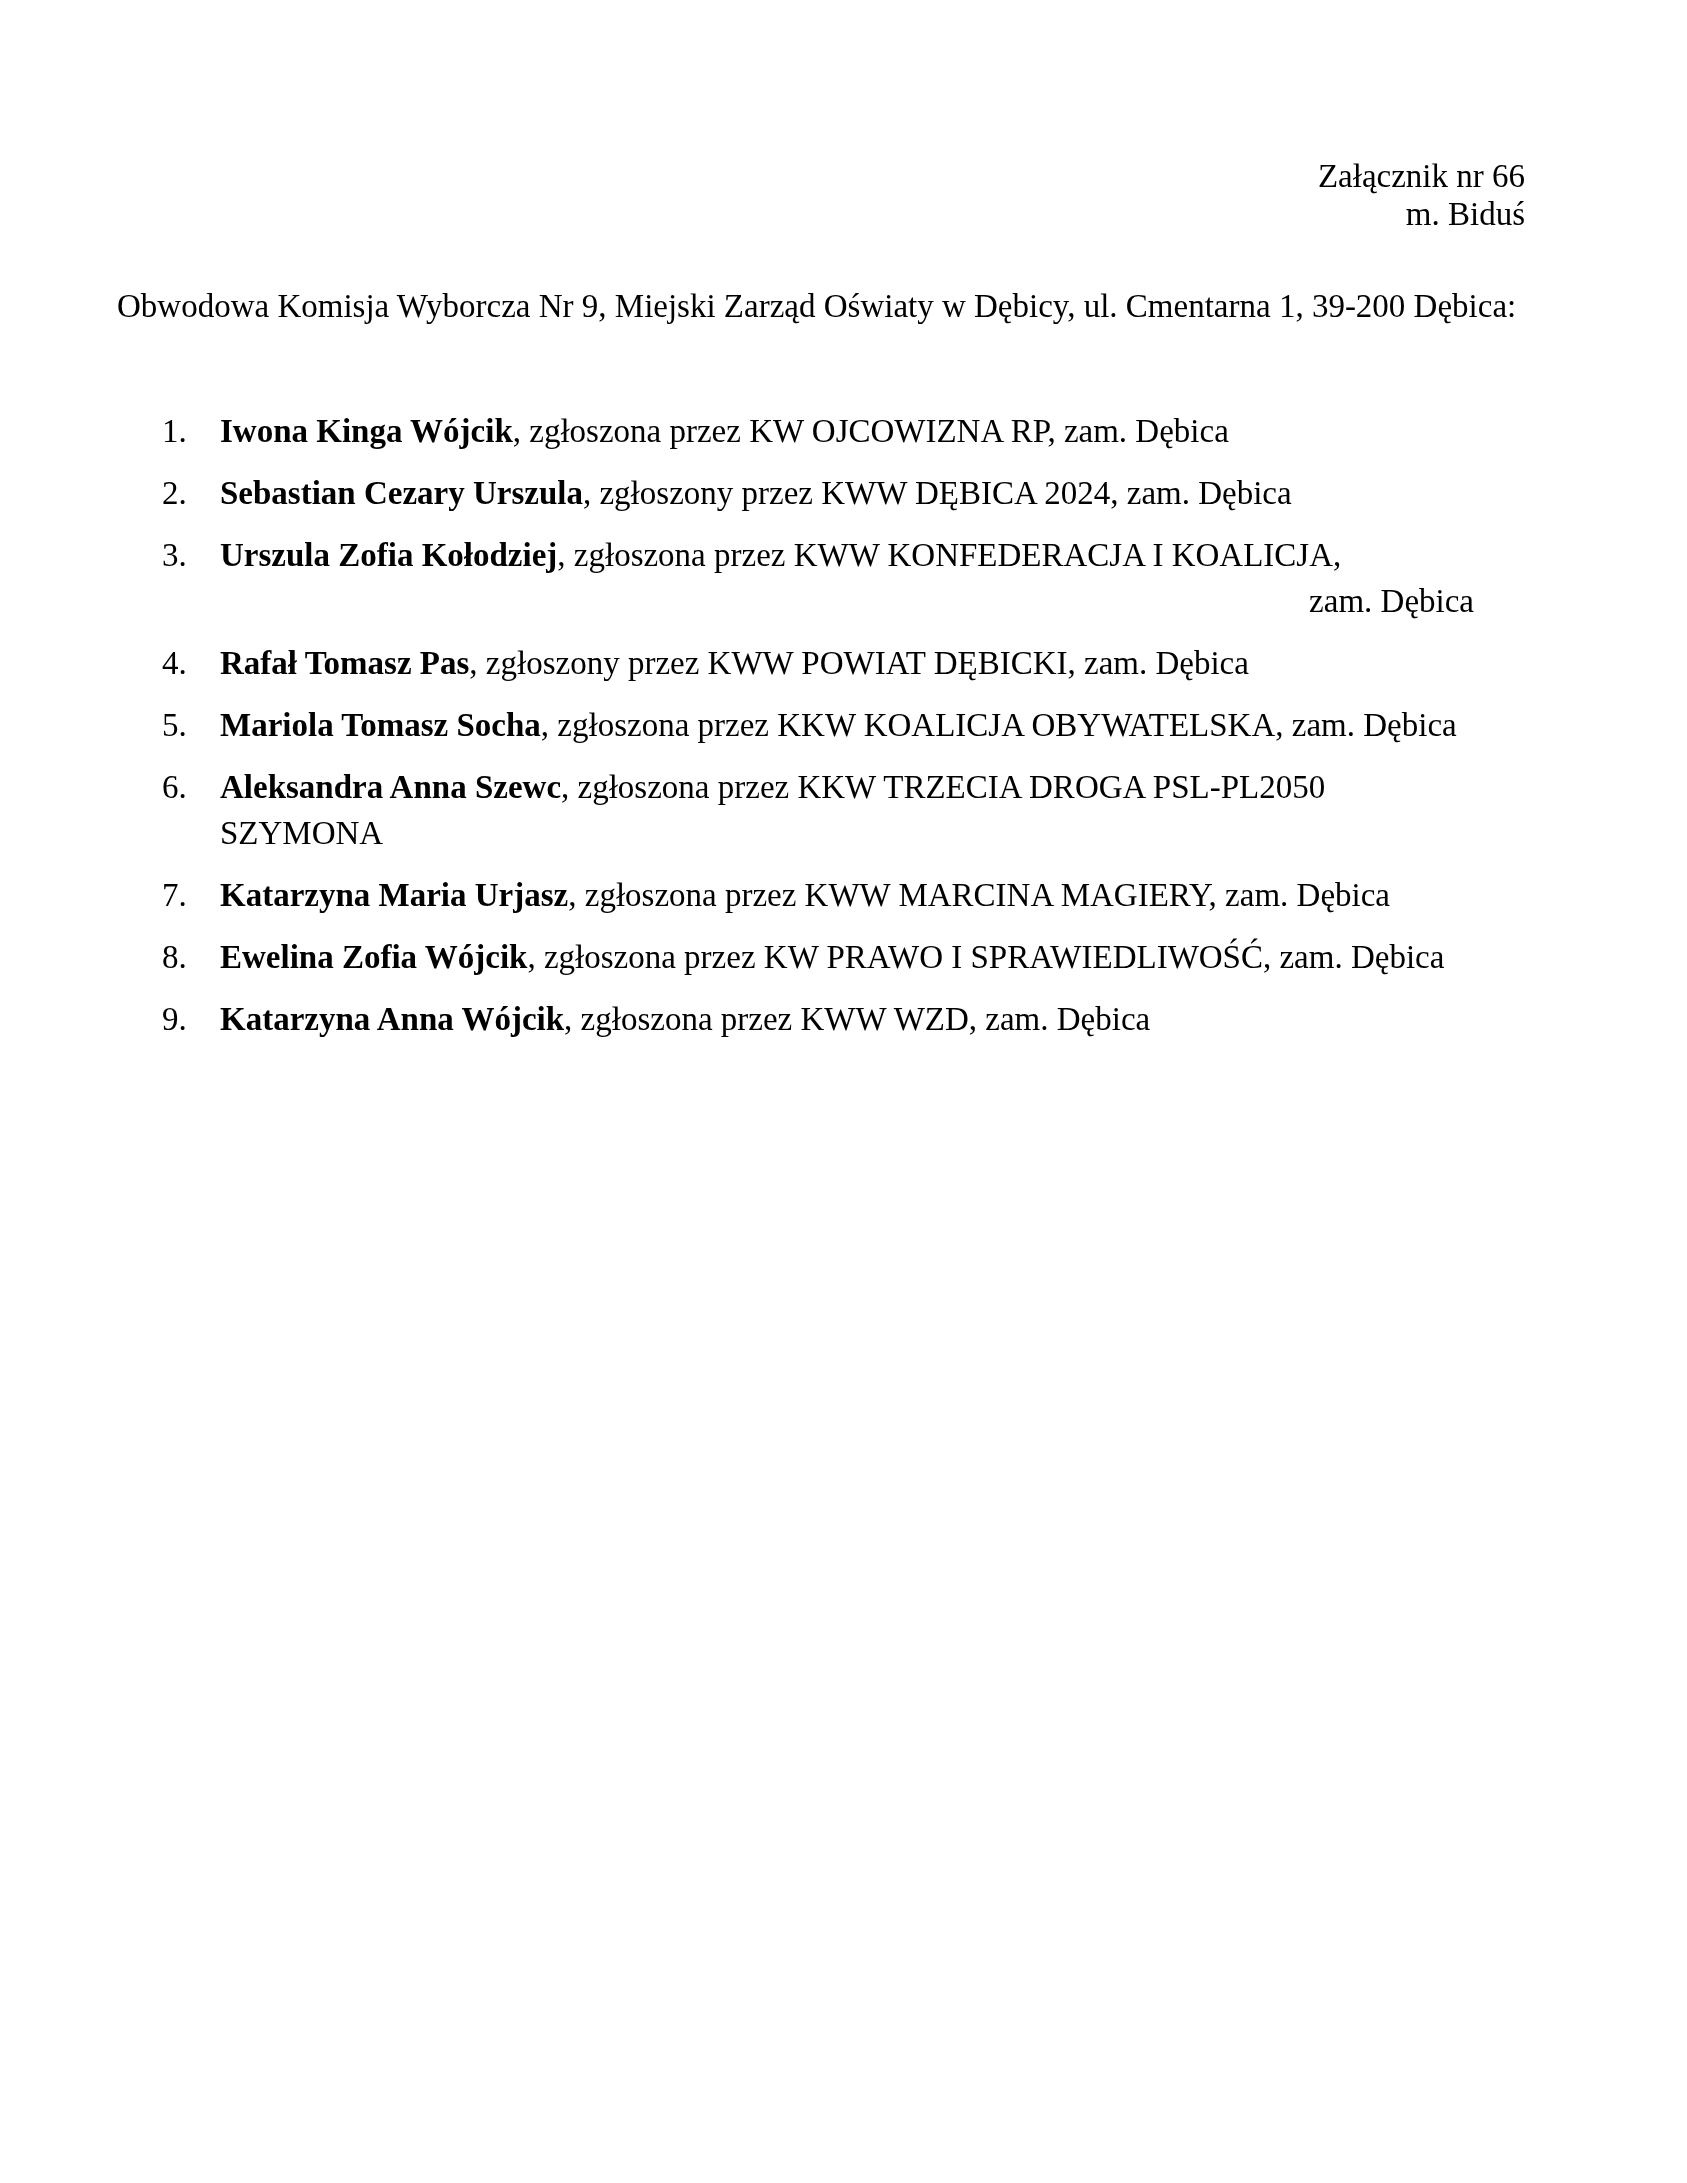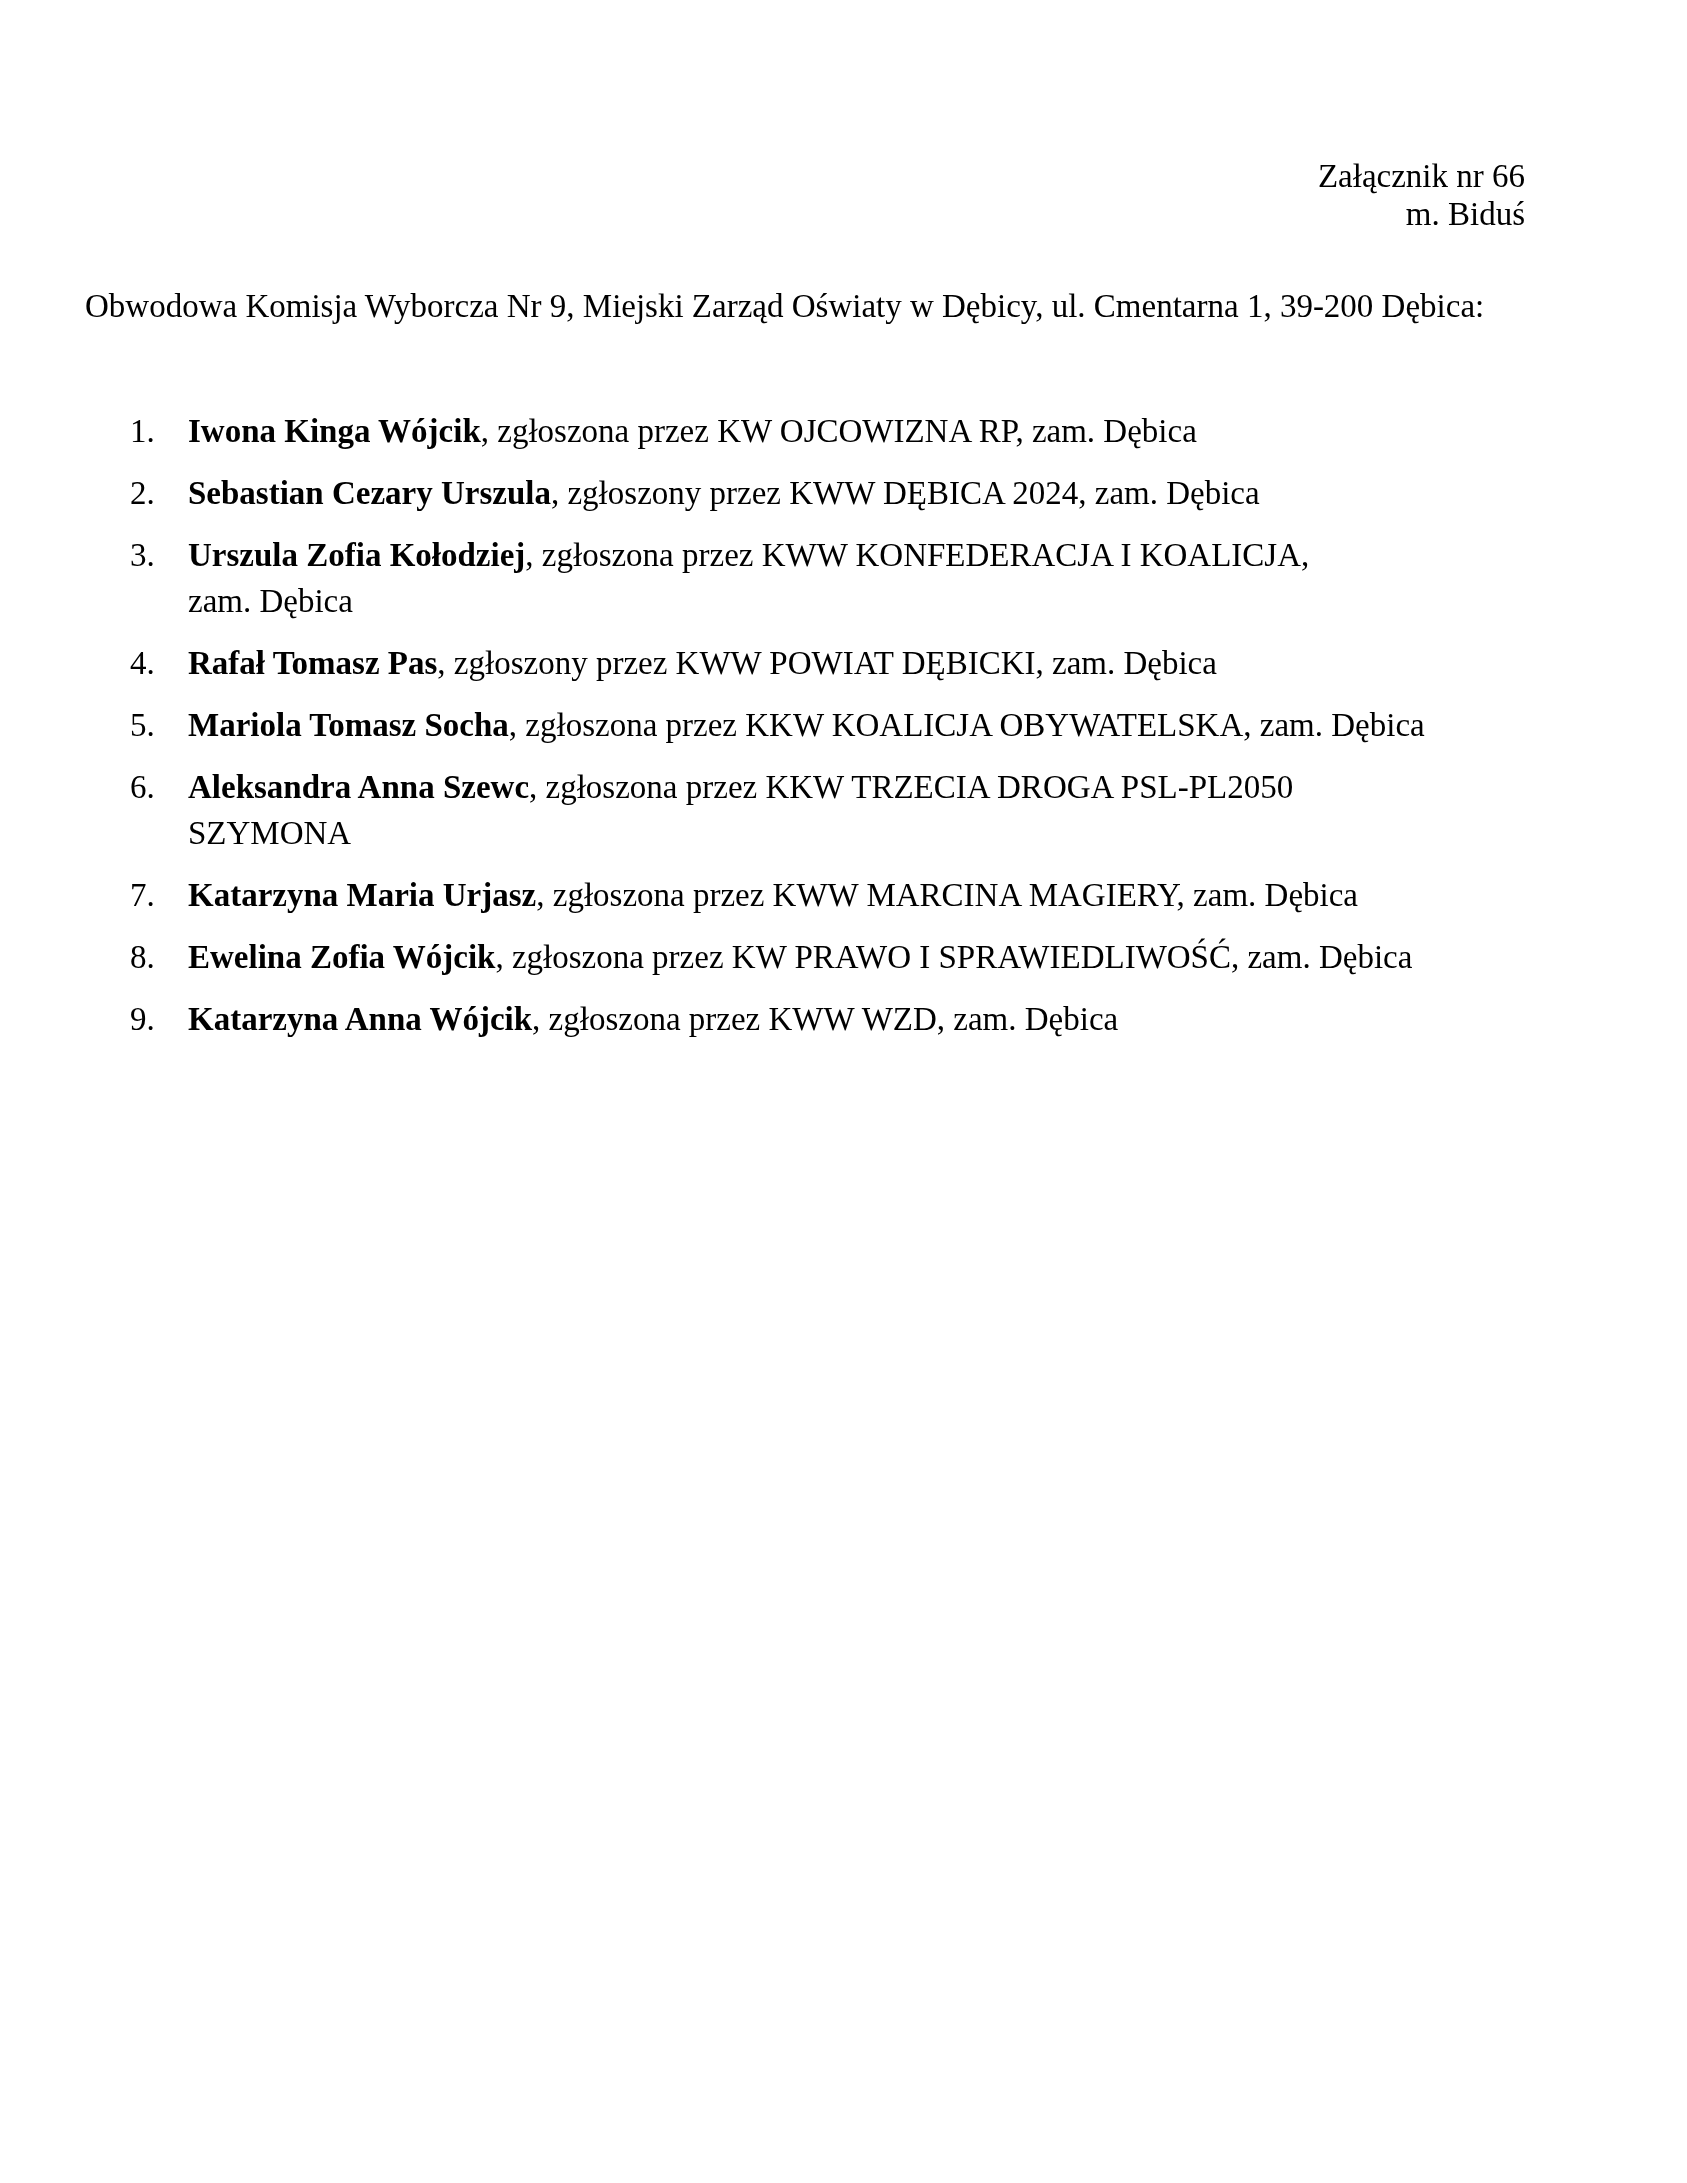--- a/index.html
+++ b/index.html
@@ -15,21 +15,21 @@
     font-size: 33px;
     color: #000000;
     -webkit-font-smoothing: antialiased;
   }
   .page {
     position: absolute;
     top: 0; left: 0;
     width: 1687px;
     height: 2183px;
     box-sizing: border-box;
-    padding: 157px 162px 0 85px;
+    padding: 157px 162px 0 117px;
     overflow: hidden;
   }
   .doc-header {
     text-align: right;
     line-height: 38px;
   }
   .intro {
     margin-top: 49px;
     line-height: 49px;
   }
@@ -49,20 +49,21 @@
   }
   .candidate-row .txt {
     flex: 1 1 auto;
     max-width: 1254px;
   }
   .candidate-row .txt .name {
     font-weight: bold;
   }
   .candidate-row .txt .line2 {
     display: block;
+    text-align: right;
   }
   .candidate-row .txt .line2:empty {
     display: none;
   }
 </style>
 </head>
 <body>
 
 <div class="page">
 

